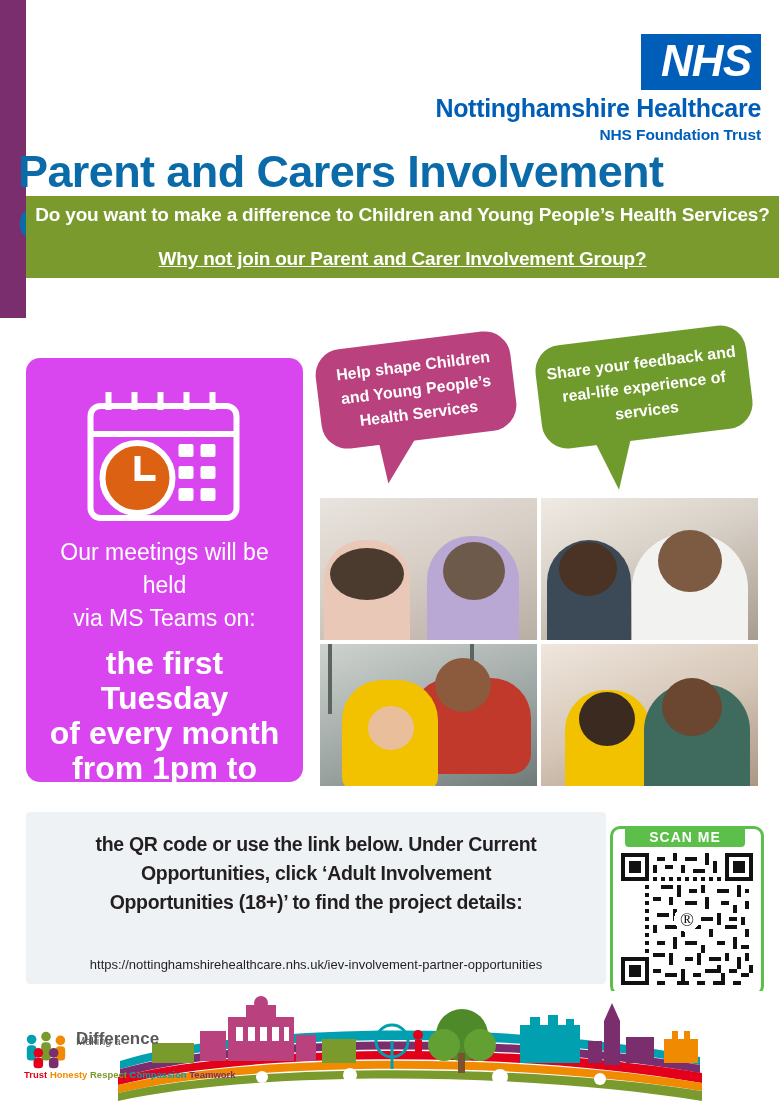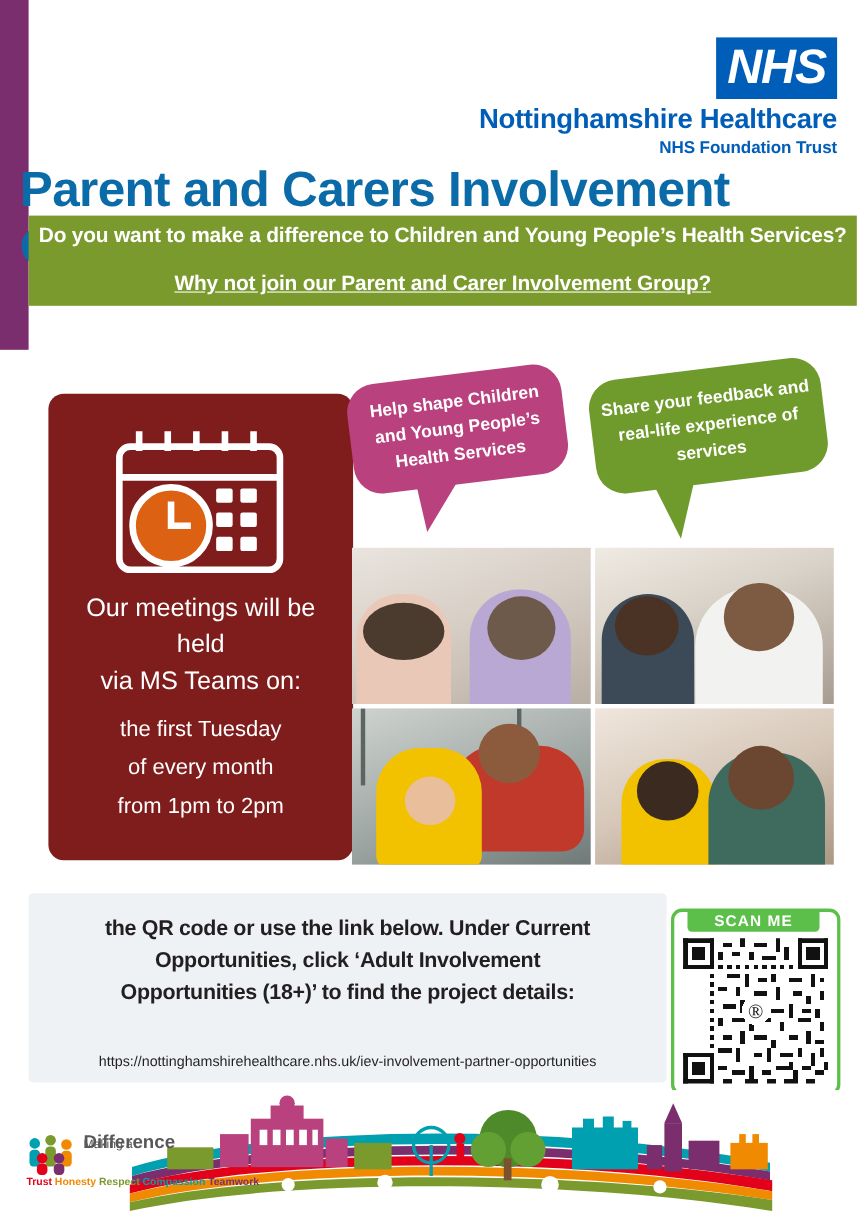--- a/index.html
+++ b/index.html
@@ -21,21 +21,21 @@
   }
   
   .nhs-block{
     position:absolute;right:18px;top:34px;text-align:right;
   }
   .nhs-badge{
     display:inline-block;background:#005eb8;color:#fff;
     font-family:"Liberation Sans", sans-serif;
     font-weight:bold;font-style:italic;
     font-size:44px;line-height:50px;
-    padding:2px 10px 4px 10px;
+    padding:2px 10px 4px 20px;
     letter-spacing:-1px;
   }
   .nhs-trustname{
     color:#005eb8;font-weight:bold;font-size:25px;
     margin-top:4px;letter-spacing:-0.3px;
   }
   .nhs-trustsub{
     color:#005eb8;font-weight:bold;font-size:15.5px;
     margin-top:3px;letter-spacing:-0.1px;
   }
@@ -53,35 +53,35 @@
     display:flex;flex-direction:column;align-items:center;justify-content:center;
     text-align:center;
   }
   .green-banner p{
     margin:0;font-weight:bold;font-size:19px;line-height:26px;
     letter-spacing:-0.2px;
   }
   .green-banner p.second{margin-top:18px;text-decoration:underline;}
   
   .orange-card{
-    position:absolute;left:44px;top:358px;width:277px;height:424px;
-    background:#7f1d1d;border-radius:14px;color:#fff;
+    position:absolute;left:26px;top:358px;width:277px;height:424px;
+    background:#d946ef;border-radius:14px;color:#fff;
     text-align:center;
   }
   .cal-icon{
     position:absolute;left:50%;top:30px;transform:translateX(-50%);
     width:165px;height:135px;
   }
   .meet-text{
     position:absolute;left:14px;right:14px;top:178px;
     font-size:23px;line-height:33px;
   }
   .meet-bold{
     position:absolute;left:14px;right:14px;top:288px;
-    font-size:20px;line-height:35px;font-weight:normal;
+    font-size:32px;line-height:35px;font-weight:bold;
   }
   
   .bubble{
     position:absolute;color:#fff;text-align:center;
     border-radius:26px;
     font-weight:bold;
     transform:rotate(-7deg);
   }
   .bubble .txt{display:block;padding:0 10px;}
   .bubble-purple{

